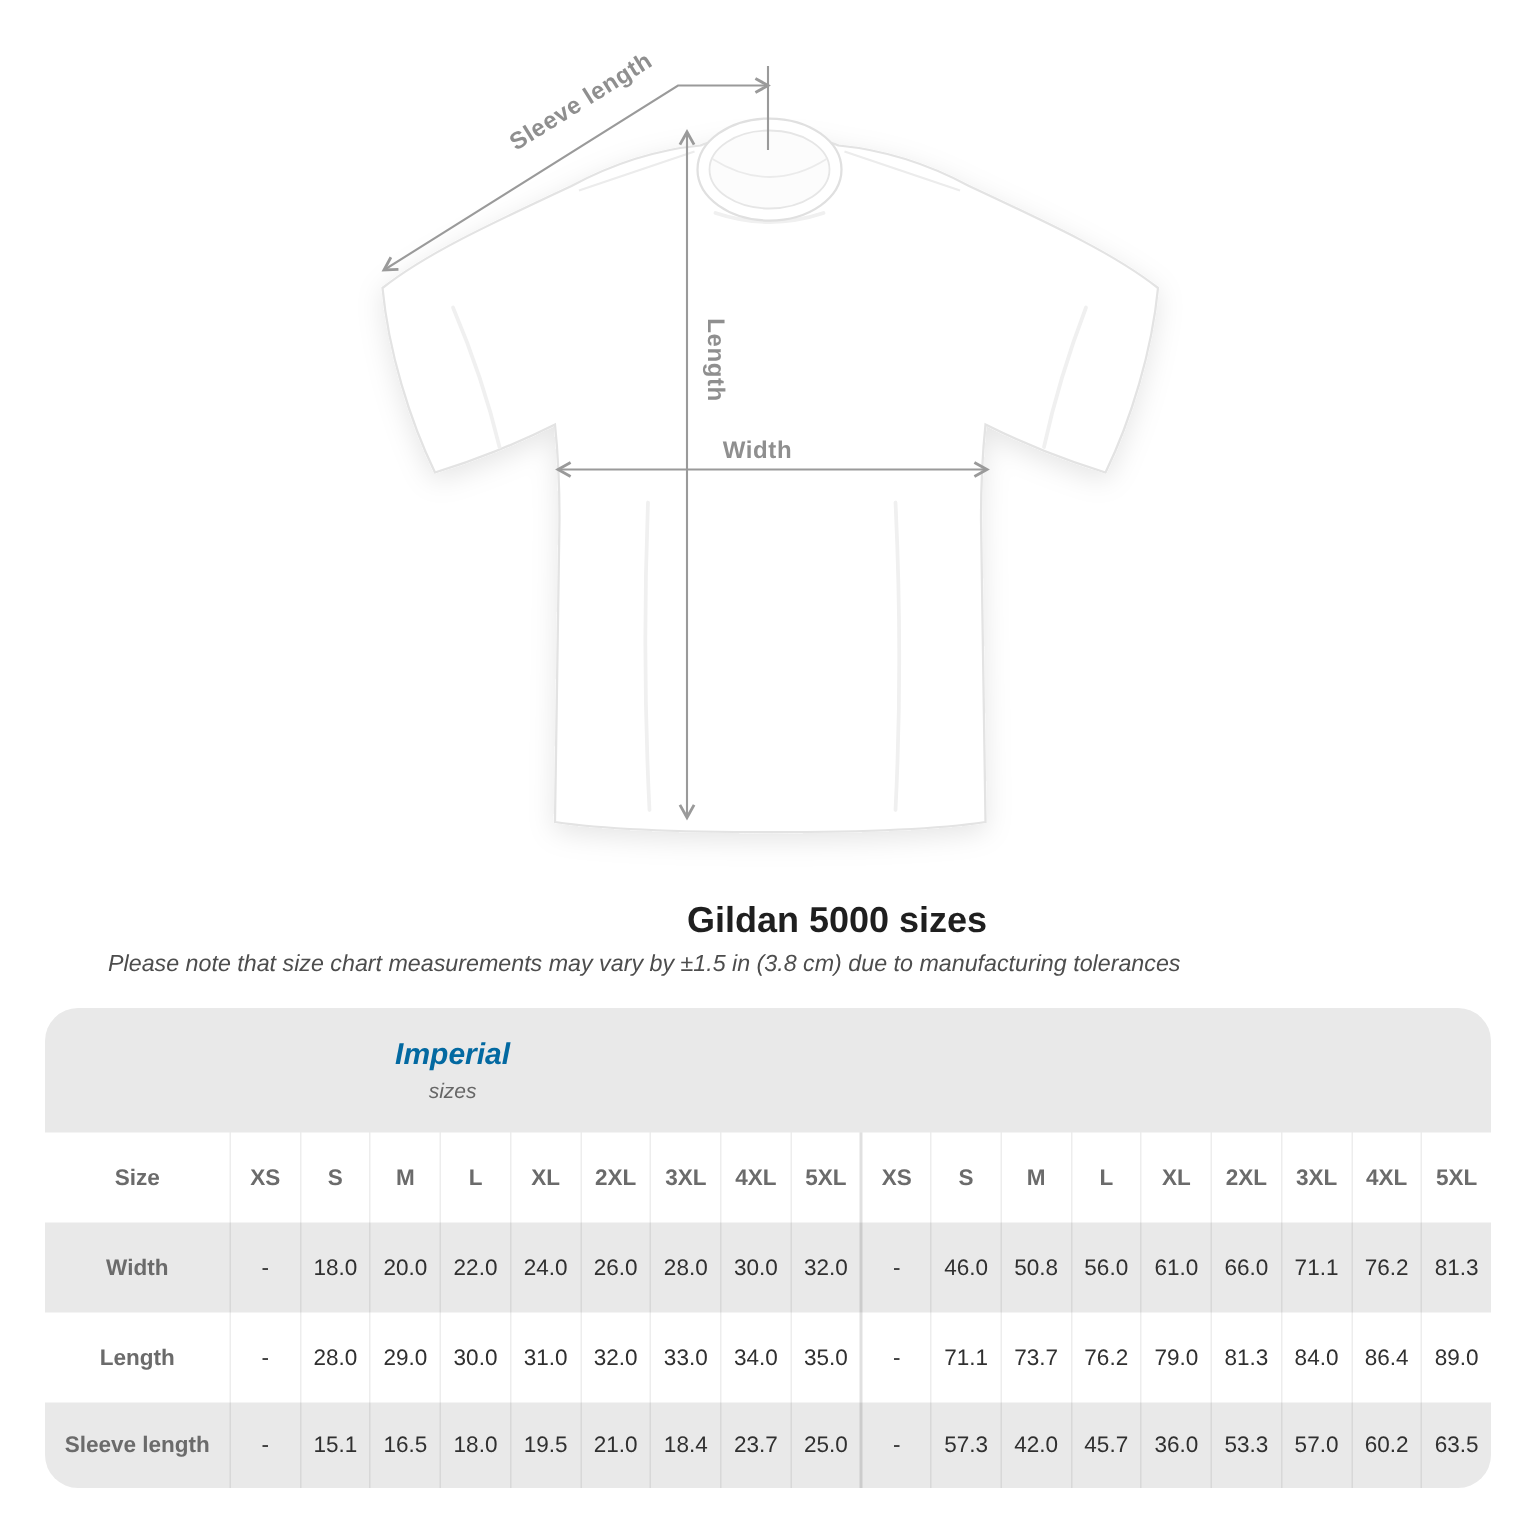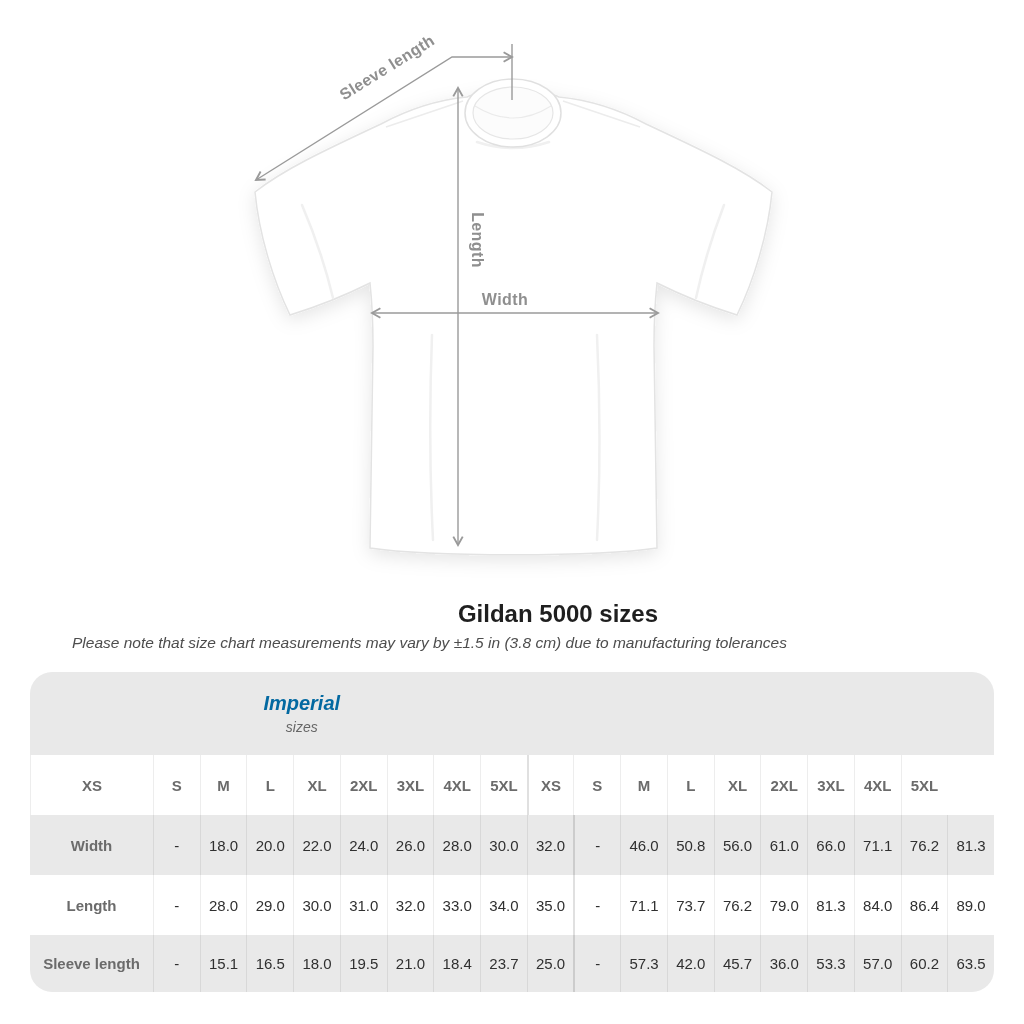--- a/index.html
+++ b/index.html
@@ -115,20 +115,21 @@
 <div class="size-table">
 
   <div class="trow units-row shade">
     <div class="units-cell units-imperial">
       <div class="u1">Imperial</div>
       <div class="u2">sizes</div>
     </div>
   </div>
 
   <div class="trow hdr-row">
+    <div class="cell hdr no-b">Size</div>
     <div class="cell hdr">XS</div>
     <div class="cell hdr">S</div>
     <div class="cell hdr">M</div>
     <div class="cell hdr">L</div>
     <div class="cell hdr">XL</div>
     <div class="cell hdr">2XL</div>
     <div class="cell hdr">3XL</div>
     <div class="cell hdr">4XL</div>
     <div class="cell hdr">5XL</div>
     <div class="cell hdr m-start">XS</div>

